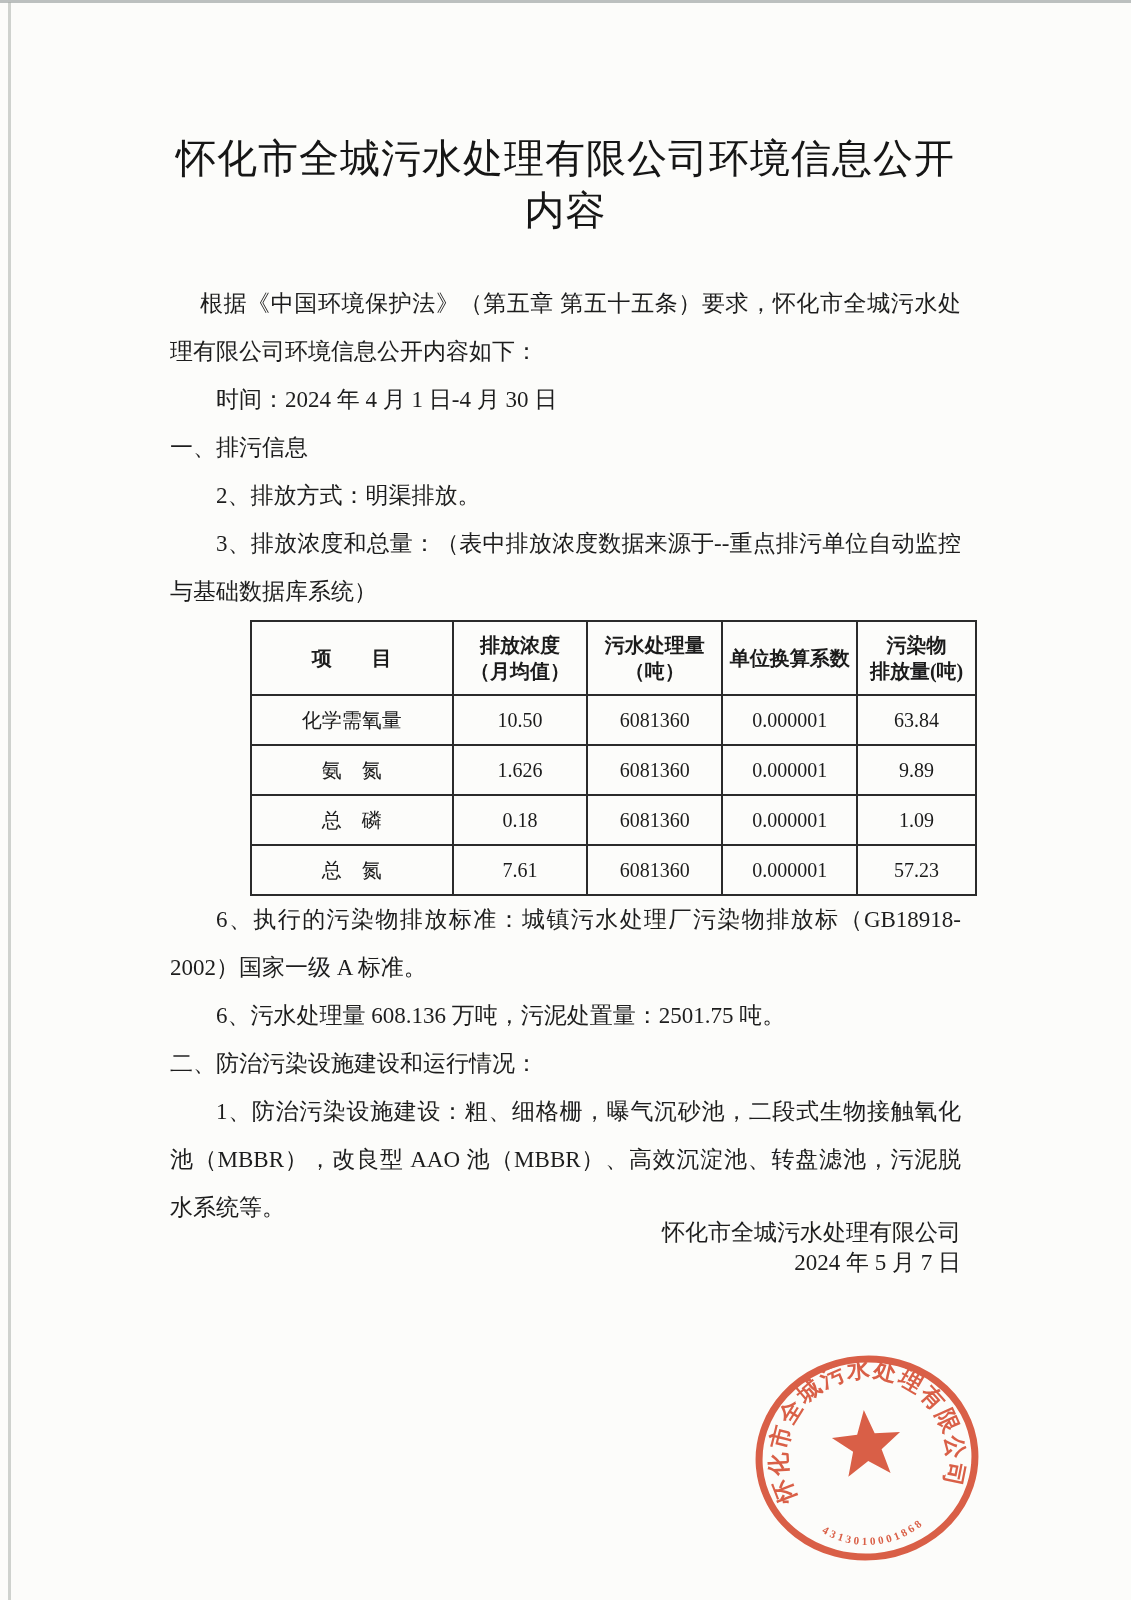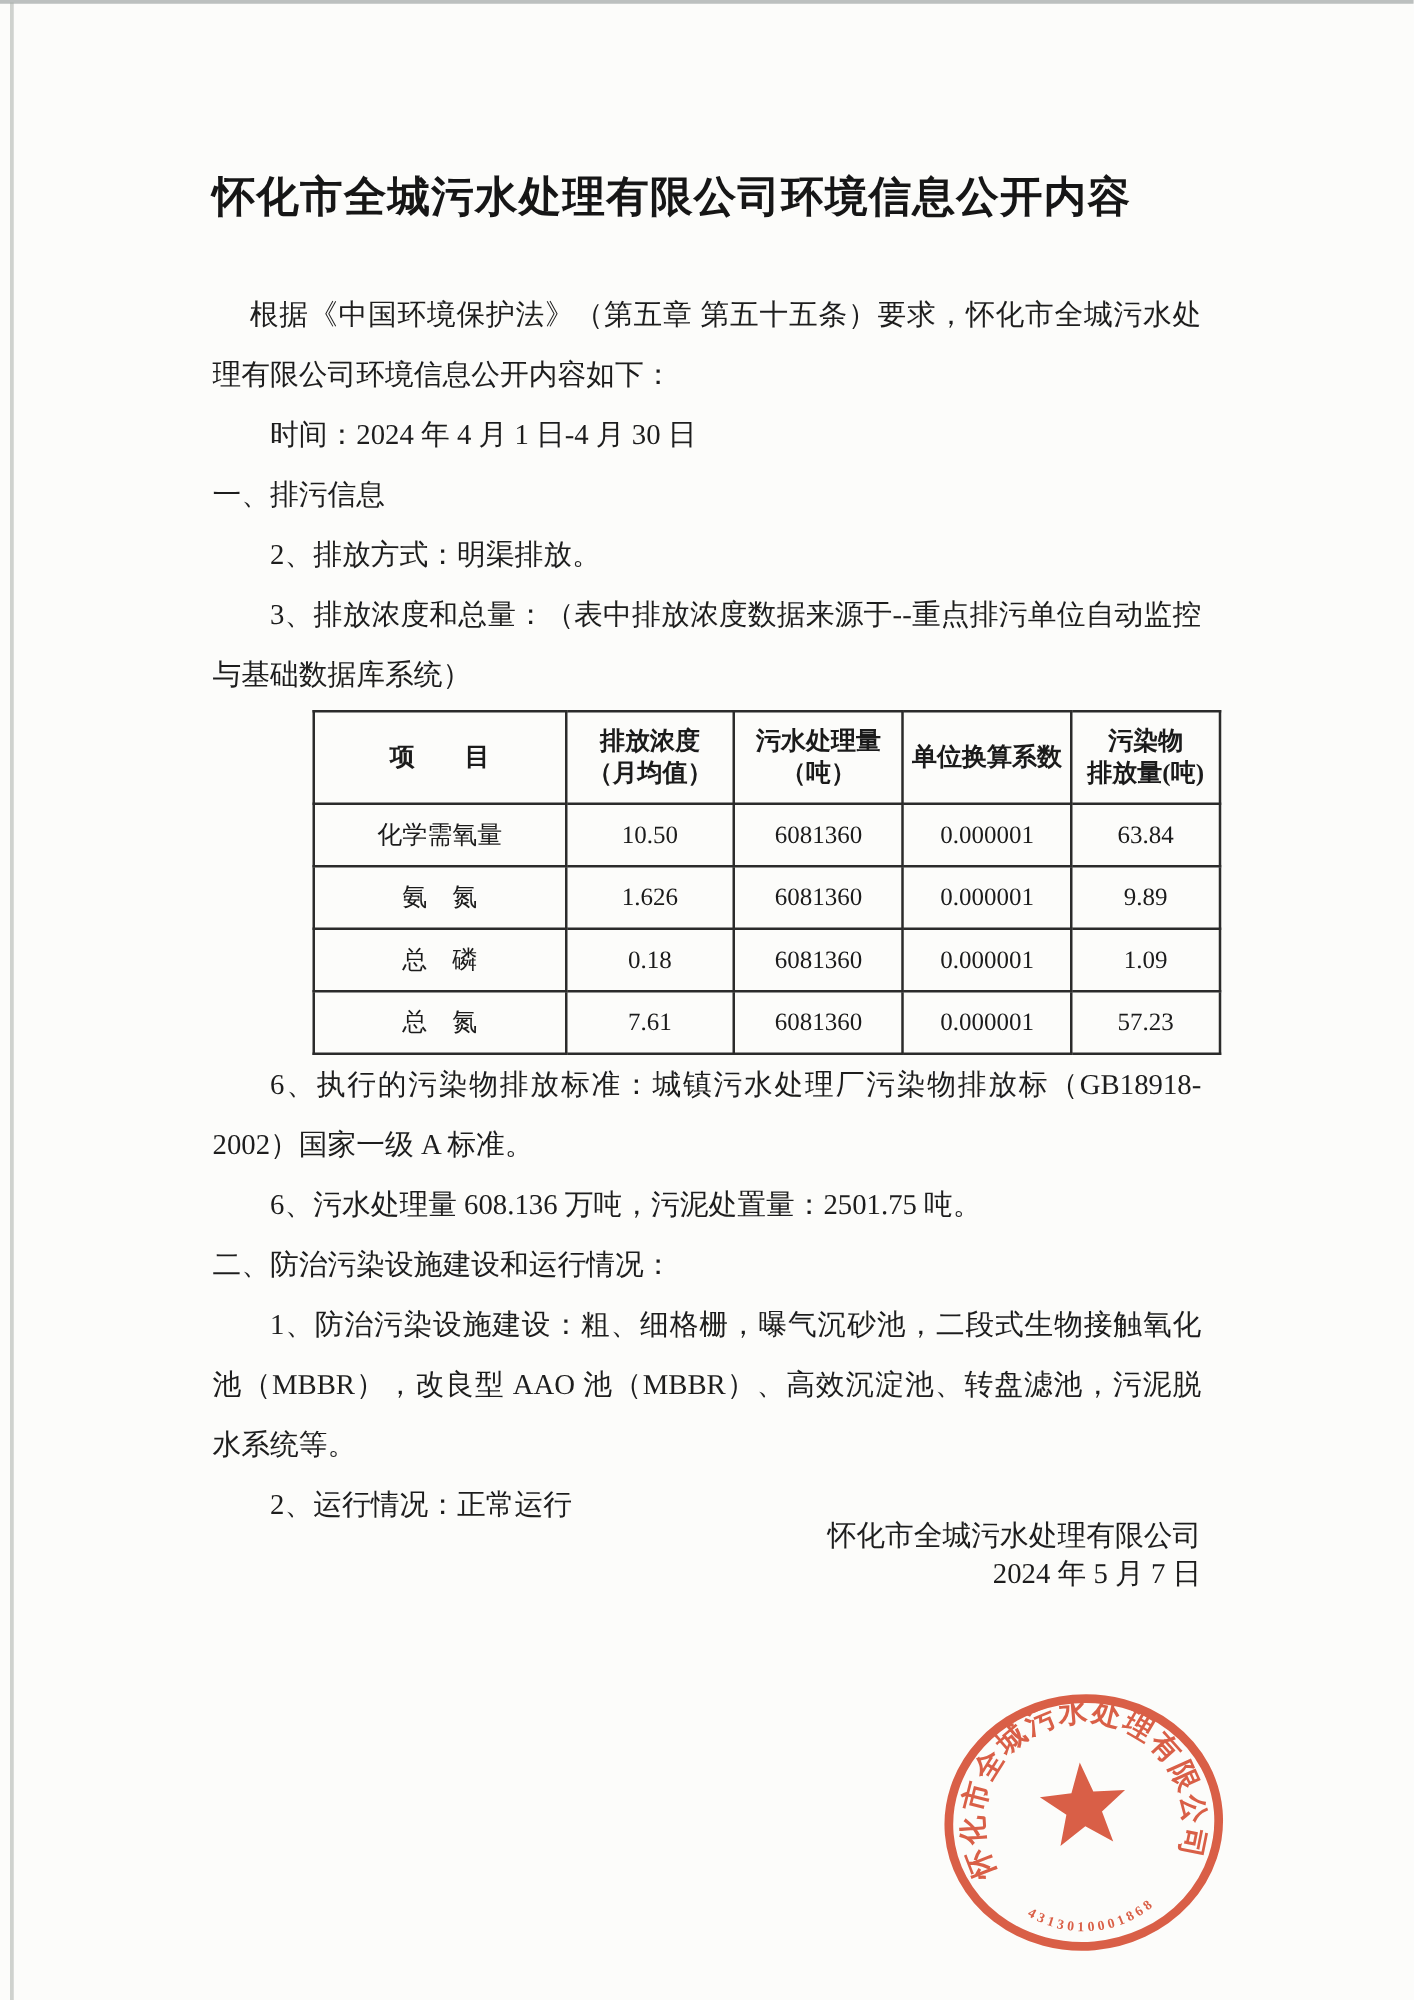--- a/index.html
+++ b/index.html
@@ -14,22 +14,22 @@
   .scan-left{position:absolute;top:2px;bottom:0;left:8px;width:3px;background:#a9afa9;opacity:.55;}
 
   .content{
     position:absolute;inset:0;
     padding:132px 170px 0 170px;
     font-size:23px;line-height:48px;
   }
   .doc-title{
     margin:0 0 44px 0;
     font-family:"Liberation Sans","DejaVu Sans",sans-serif;
-    font-weight:700;font-size:34px;line-height:52px;
-    letter-spacing:1px;color:#161616;
+    font-weight:400;font-size:40px;line-height:52px;
+    text-align:center;letter-spacing:1px;color:#161616;
   }
   p{margin:0;text-align:justify;}
   .indent{text-indent:2em;}
   .indent-sm{text-indent:1.3em;}
 
   .table-title{
     width:727px;margin-left:80px;text-align:center;
     font-weight:700;font-size:21px;line-height:48px;color:#1a1a1a;
   }
   table.etable{
@@ -126,21 +126,20 @@
         <td>57.23</td>
       </tr>
     </tbody>
   </table>
 
   <p class="indent">6、执行的污染物排放标准：城镇污水处理厂污染物排放标（GB18918-2002）国家一级 A 标准。</p>
   <p class="indent">6、污水处理量 608.136 万吨，污泥处置量：2501.75 吨。</p>
 
   <p>二、防治污染设施建设和运行情况：</p>
   <p class="indent">1、防治污染设施建设：粗、细格栅，曝气沉砂池，二段式生物接触氧化池（MBBR），改良型 AAO 池（MBBR）、高效沉淀池、转盘滤池，污泥脱水系统等。</p>
-  <p class="indent">2、运行情况：正常运行</p>
 
   <div class="signature">
     <div>怀化市全城污水处理有限公司</div>
     <div>2024 年 5 月 7 日</div>
   </div>
 </div>
 
 <svg class="seal" viewBox="0 0 226 210" aria-hidden="true">
   <ellipse cx="113" cy="105" rx="108" ry="99" fill="none" stroke="var(--seal,#d84a2e)" stroke-width="7"></ellipse>
   <path id="sealArcTop" d="M 39.6 139.2 A 81 81 0 1 1 186.4 139.2" fill="none"></path>

